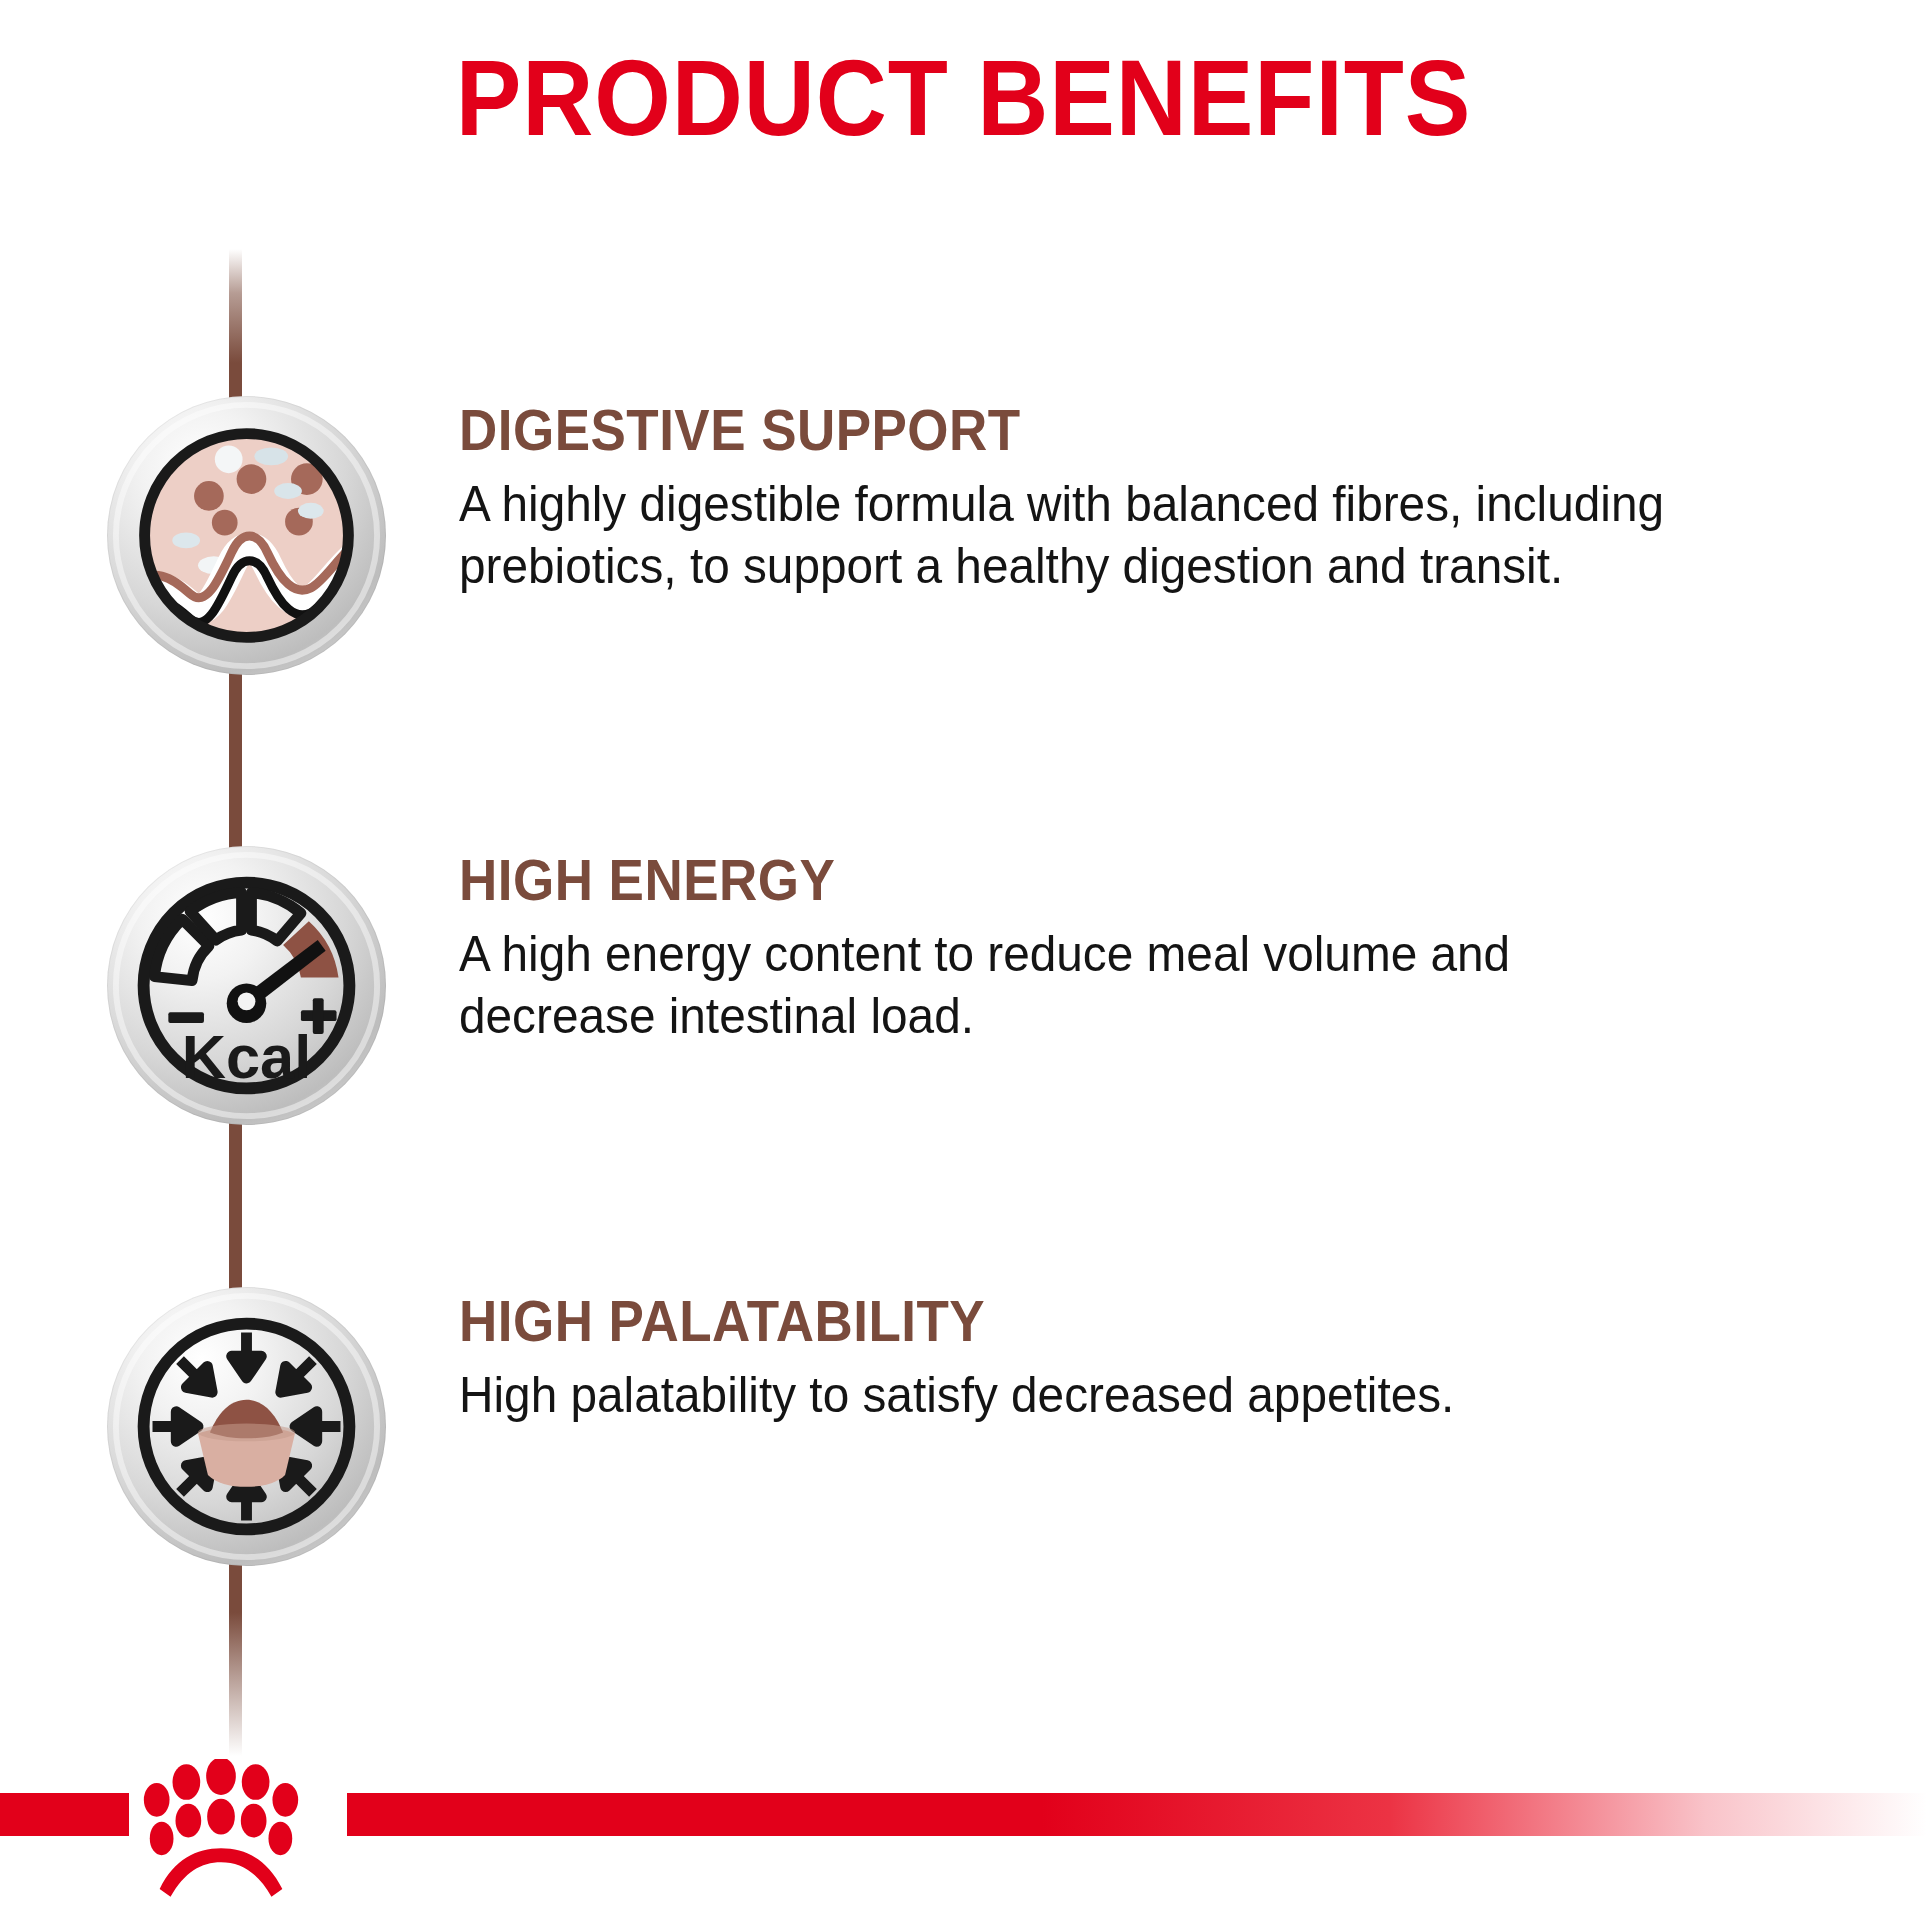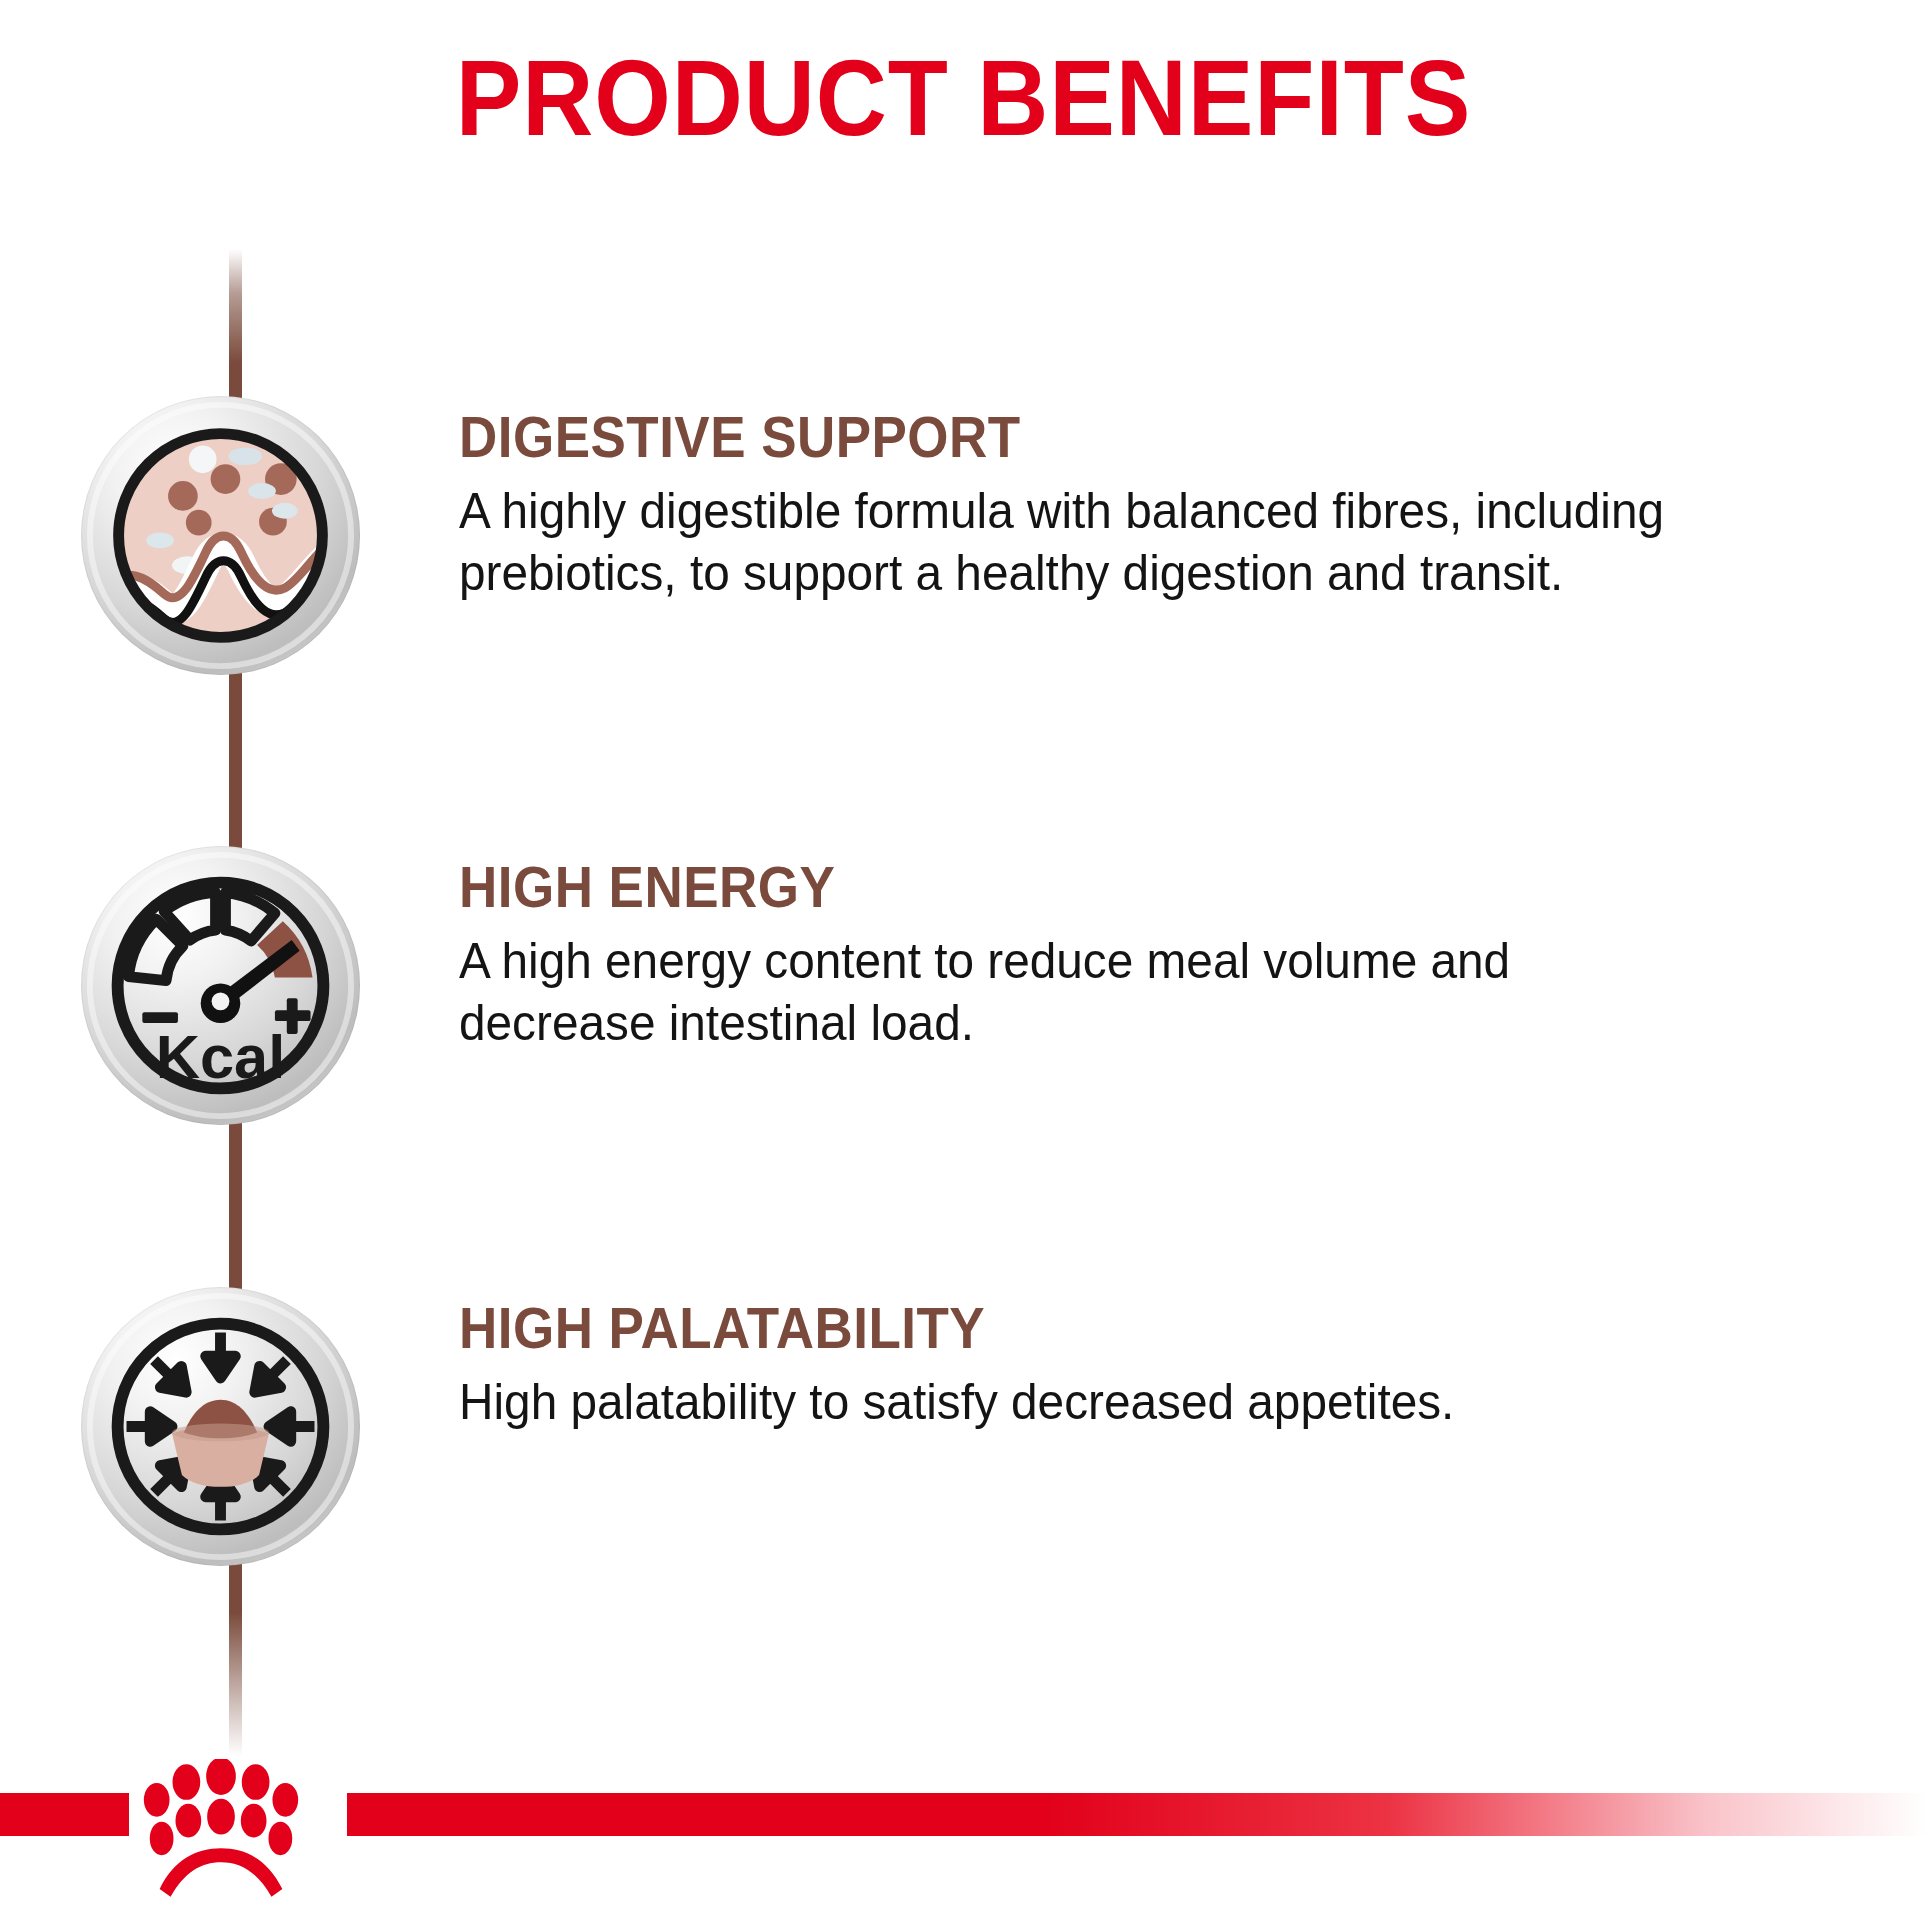--- a/index.html
+++ b/index.html
@@ -64,41 +64,40 @@
     position: absolute;
     left: 0;
     width: 1927px;
   }
   #row-0 { top: 396px; }
   #row-1 { top: 846px; }
   #row-2 { top: 1287px; }
 
   .badge {
     position: absolute;
-    left: 81px;
+    left: 107px;
     top: 0;
     width: 279px;
     height: 279px;
     border-radius: 50%;
     background:
       radial-gradient(circle at 34% 26%, #ffffff 0%, #f2f2f2 22%, #d7d7d7 52%, #bdbdbd 74%, #e8e8e8 100%);
     box-shadow: inset 0 0 0 1px rgba(0,0,0,0.05);
   }
   .badge-inner {
     position: absolute;
     inset: 0;
   }
   .badge-inner svg { display: block; width: 100%; height: 100%; }
 
   .benefit-text {
     position: absolute;
     left: 459px;
     top: 4px;
     width: 1317px;
-    margin-top: 7px;
   }
   .benefit-heading {
     color: #7A4B3C;
     font-family: "Liberation Sans", sans-serif;
     font-weight: bold;
     font-size: 57px;
     line-height: 61px;
     letter-spacing: 0.5px;
     transform: scaleX(0.93);
     transform-origin: left center;

